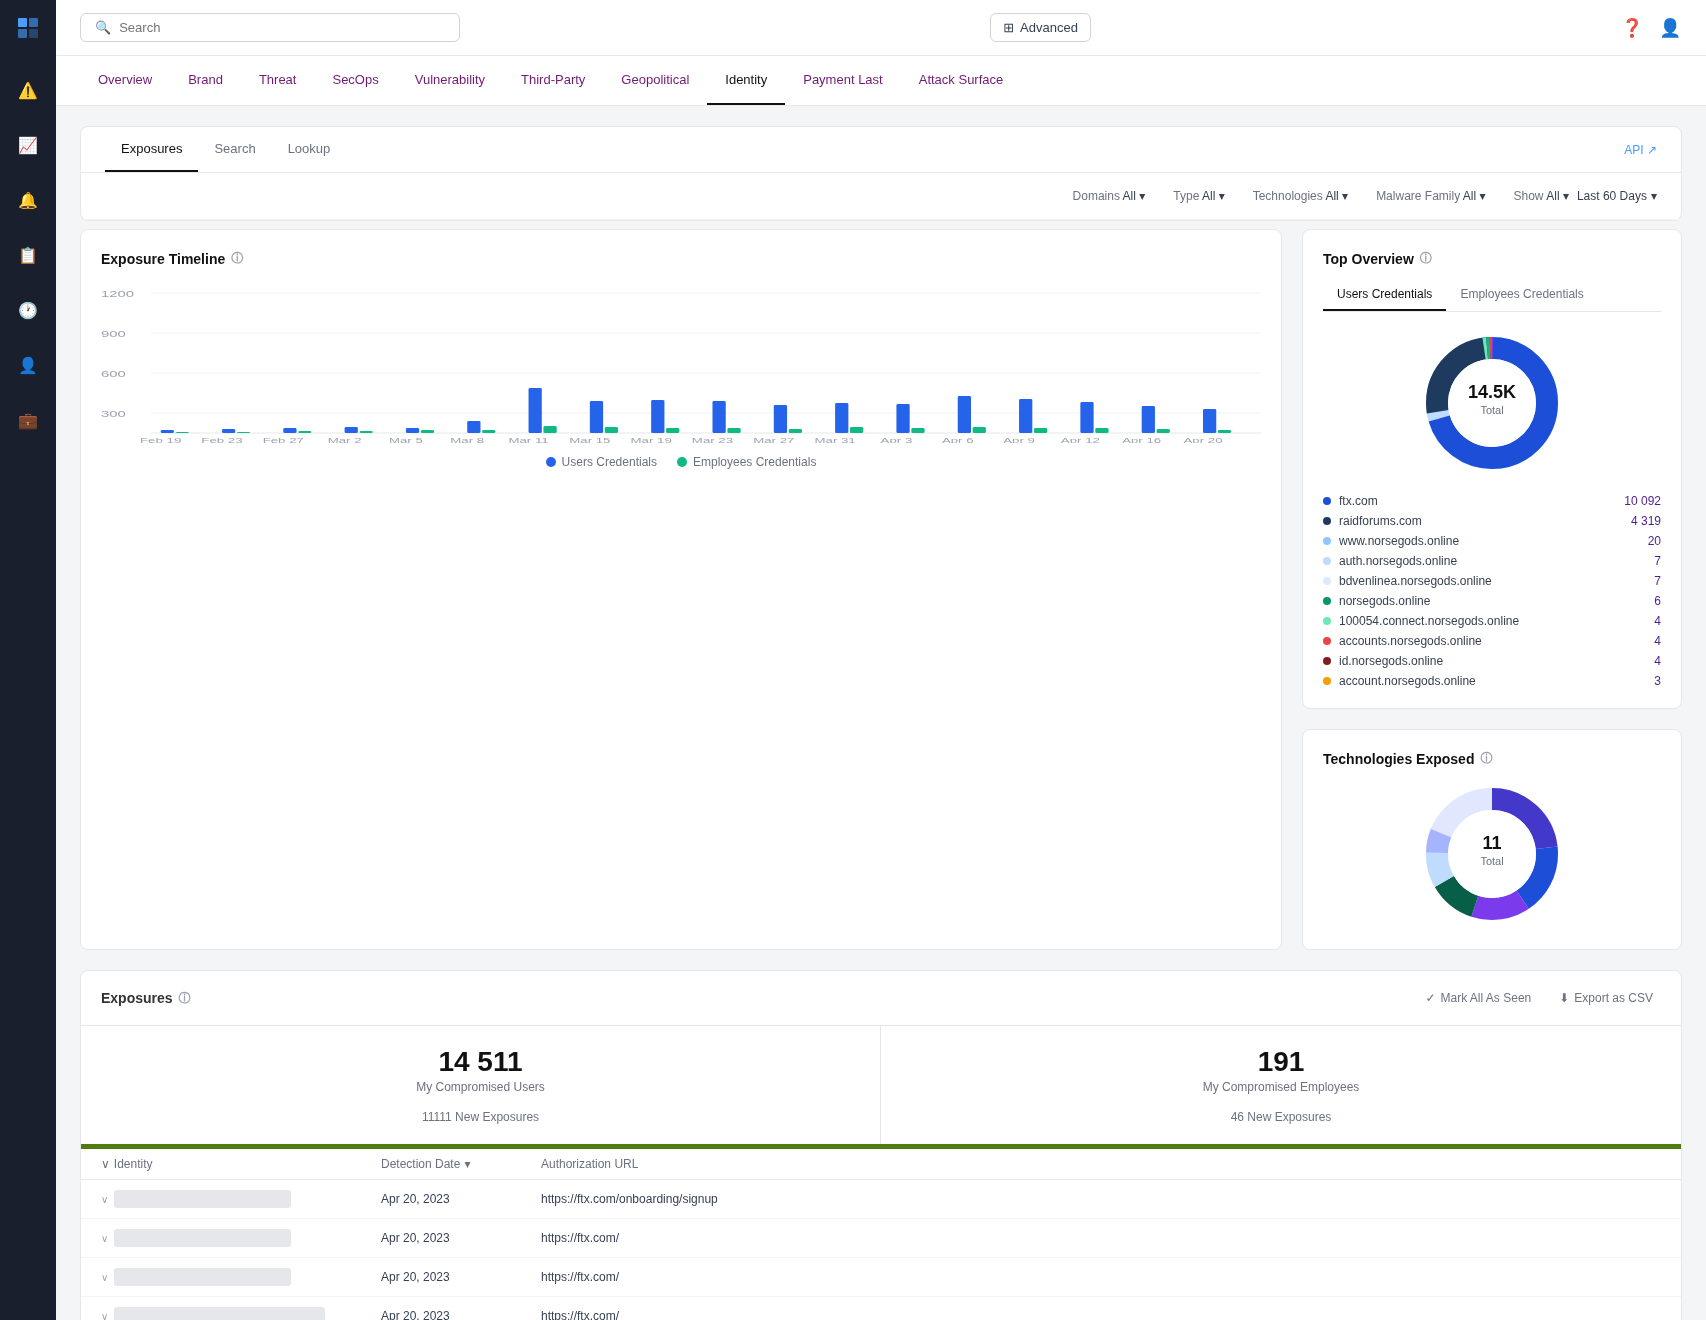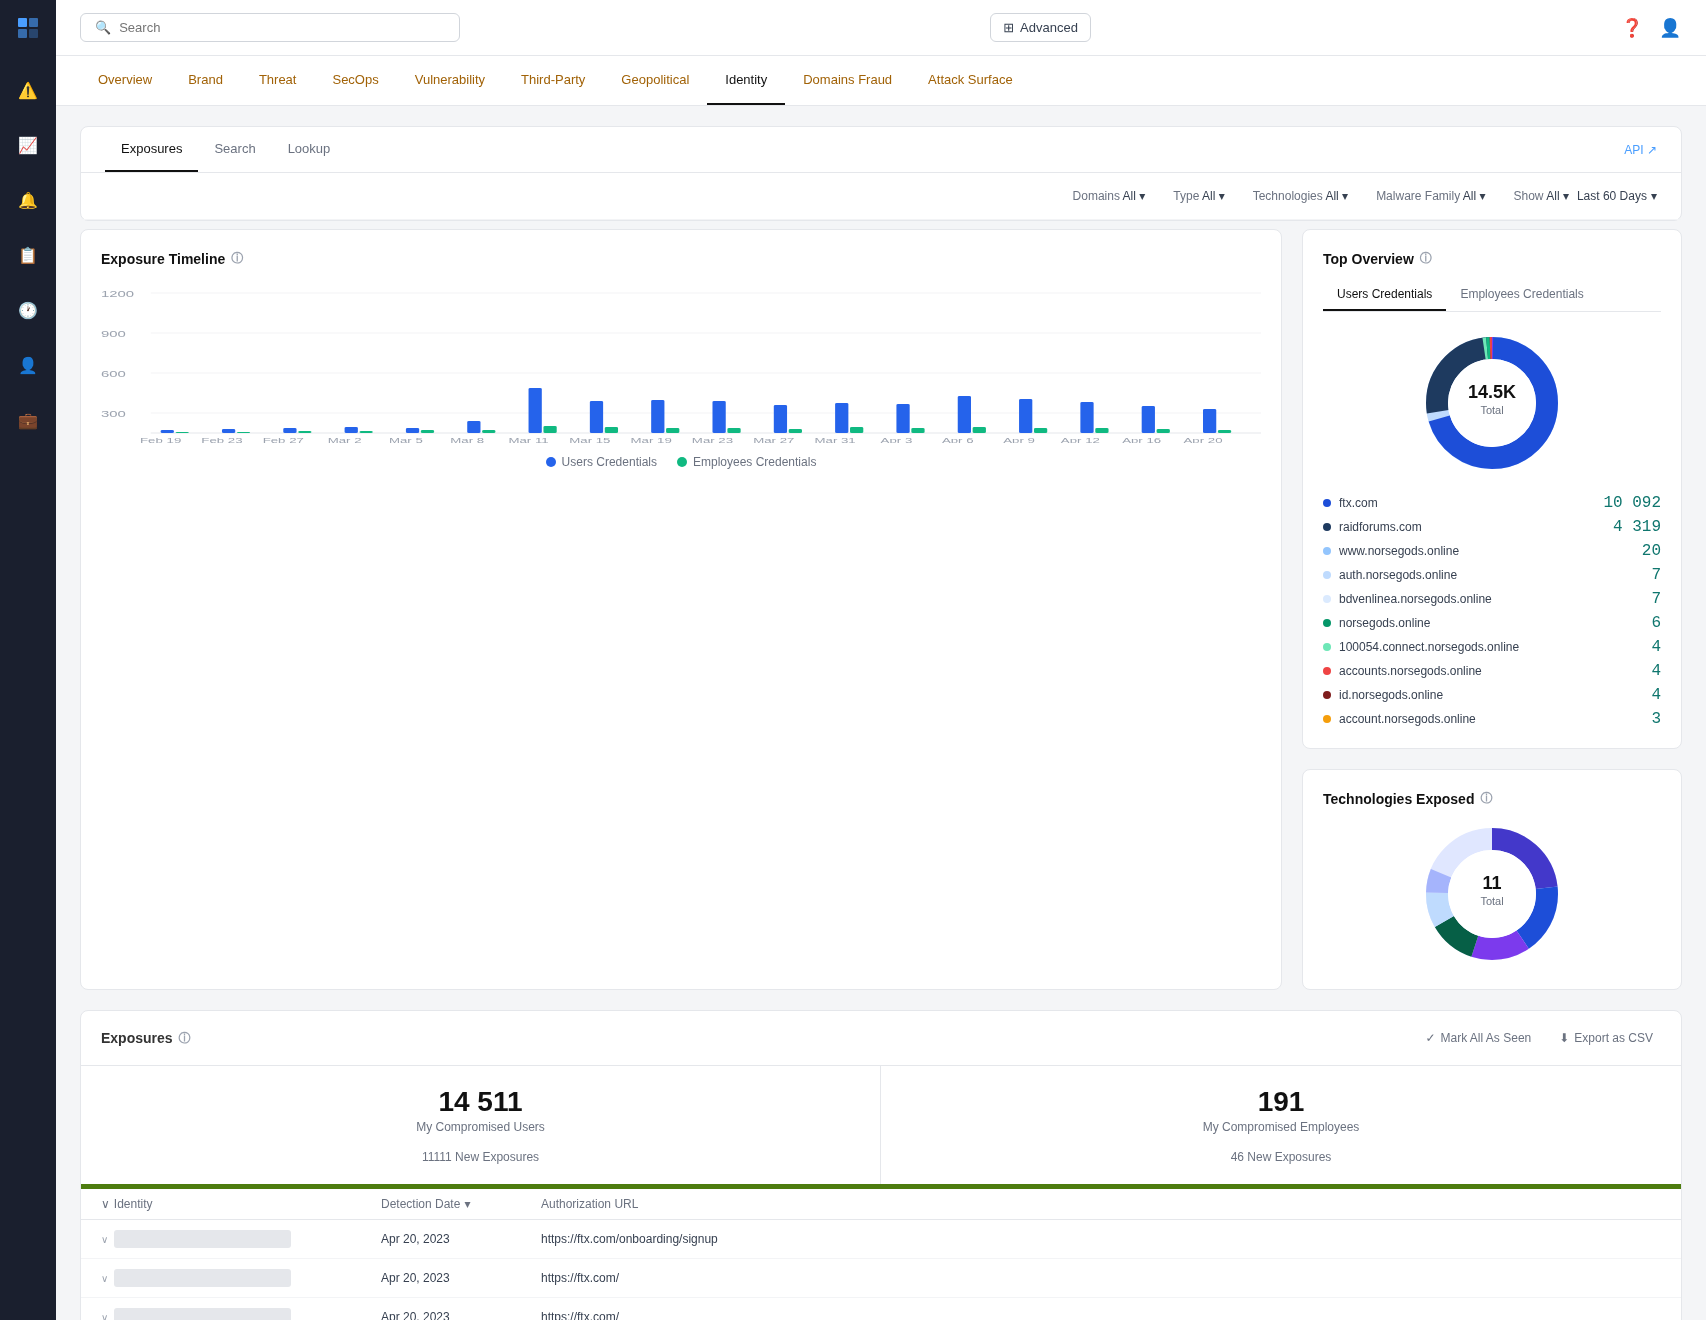--- a/index.html
+++ b/index.html
@@ -17,21 +17,21 @@
     
     .topbar { background: #fff; border-bottom: 1px solid #e5e7eb; padding: 0 24px; display: flex; align-items: center; justify-content: space-between; height: 56px; }
     .search-box { display: flex; align-items: center; gap: 8px; border: 1px solid #d1d5db; border-radius: 6px; padding: 6px 14px; width: 380px; color: #9ca3af; }
     .search-box input { border: none; outline: none; font-size: 13px; color: #6b7280; width: 100%; background: transparent; }
     .advanced-btn { display: flex; align-items: center; gap: 6px; border: 1px solid #d1d5db; border-radius: 6px; padding: 6px 12px; cursor: pointer; color: #374151; font-size: 13px; }
     .topbar-right { display: flex; align-items: center; gap: 16px; }
     .topbar-icon { color: #6b7280; font-size: 18px; cursor: pointer; }
 
     
     .nav-tabs { background: #fff; border-bottom: 1px solid #e5e7eb; padding: 0 24px; display: flex; gap: 0; }
-    .nav-tab { padding: 16px 18px; font-size: 13px; color: #a16207; cursor: pointer; border-bottom: 2px solid transparent; white-space: nowrap; }
+    .nav-tab { padding: 16px 18px; font-size: 13px; color: #701a75; cursor: pointer; border-bottom: 2px solid transparent; white-space: nowrap; }
     .nav-tab.active { color: #111; border-bottom: 2px solid #111; font-weight: 500; }
 
     
     .content { flex: 1; padding: 20px 24px; overflow-y: auto; }
 
     
     .card { background: #fff; border-radius: 8px; border: 1px solid #e5e7eb; }
 
     
     .sub-tabs-bar { padding: 0 24px; border-bottom: 1px solid #e5e7eb; display: flex; align-items: center; justify-content: space-between; }
@@ -72,21 +72,21 @@
 
     
     .donut-container { display: flex; justify-content: center; margin-bottom: 16px; }
     .donut-wrap { position: relative; width: 150px; height: 150px; }
 
     
     .domain-list { display: flex; flex-direction: column; gap: 6px; }
     .domain-row { display: flex; align-items: center; justify-content: space-between; }
     .domain-left { display: flex; align-items: center; gap: 8px; font-size: 12px; color: #374151; }
     .domain-dot { width: 8px; height: 8px; border-radius: 50%; flex-shrink: 0; }
-    .domain-count { font-size: 16px; color: #0f766e; font-family: Liberation Mono, monospace; }
+    .domain-count { font-size: 12px; color: #4c1d95; }
 
     
     .exposures-card { background: #fff; border-radius: 8px; border: 1px solid #e5e7eb; margin-top: 20px; }
     .exposures-header { padding: 16px 20px; border-bottom: 1px solid #e5e7eb; display: flex; align-items: center; justify-content: space-between; }
     .exposures-title { font-size: 14px; font-weight: 600; display: flex; align-items: center; gap: 6px; }
     .exposures-actions { display: flex; gap: 12px; }
     .action-btn { display: flex; align-items: center; gap: 5px; font-size: 12px; color: #6b7280; cursor: pointer; padding: 4px 8px; border-radius: 4px; }
 
     
     .stats-row { display: grid; grid-template-columns: 1fr 1fr; border-bottom: 5px solid #4d7c0f; }
@@ -154,21 +154,21 @@
 
   <div class="nav-tabs">
     <div class="nav-tab">Overview</div>
     <div class="nav-tab">Brand</div>
     <div class="nav-tab">Threat</div>
     <div class="nav-tab">SecOps</div>
     <div class="nav-tab">Vulnerability</div>
     <div class="nav-tab">Third-Party</div>
     <div class="nav-tab">Geopolitical</div>
     <div class="nav-tab active">Identity</div>
-    <div class="nav-tab">Domains Fraud</div>
+    <div class="nav-tab">Payment Last</div>
     <div class="nav-tab">Attack Surface</div>
   </div>
 
   <div class="content">
 
     <div class="card">
       <div class="sub-tabs-bar">
         <div class="sub-tabs">
           <div class="sub-tab active">Exposures</div>
           <div class="sub-tab">Search</div>

